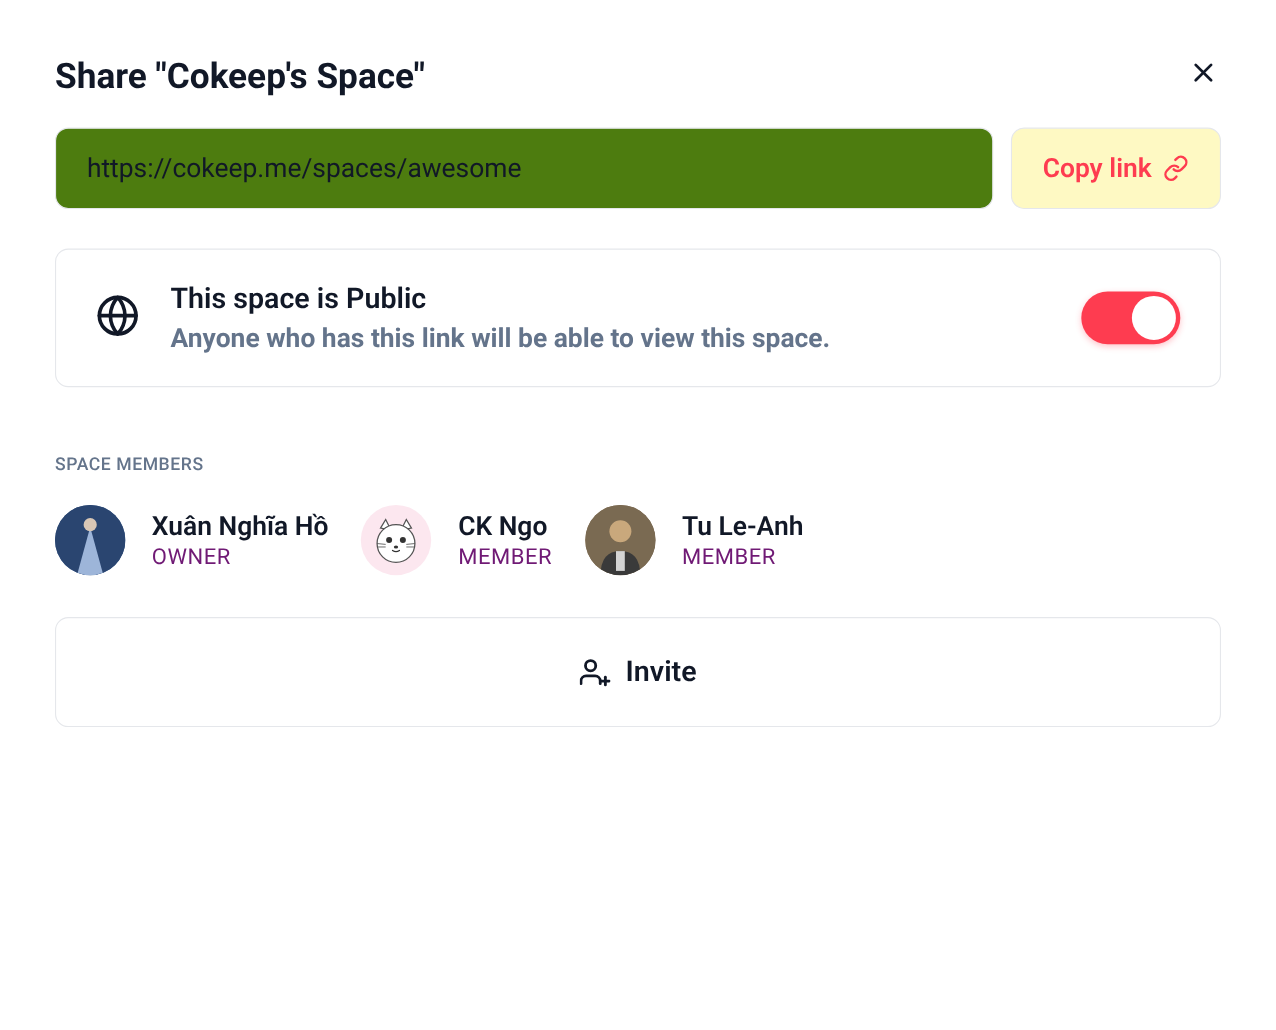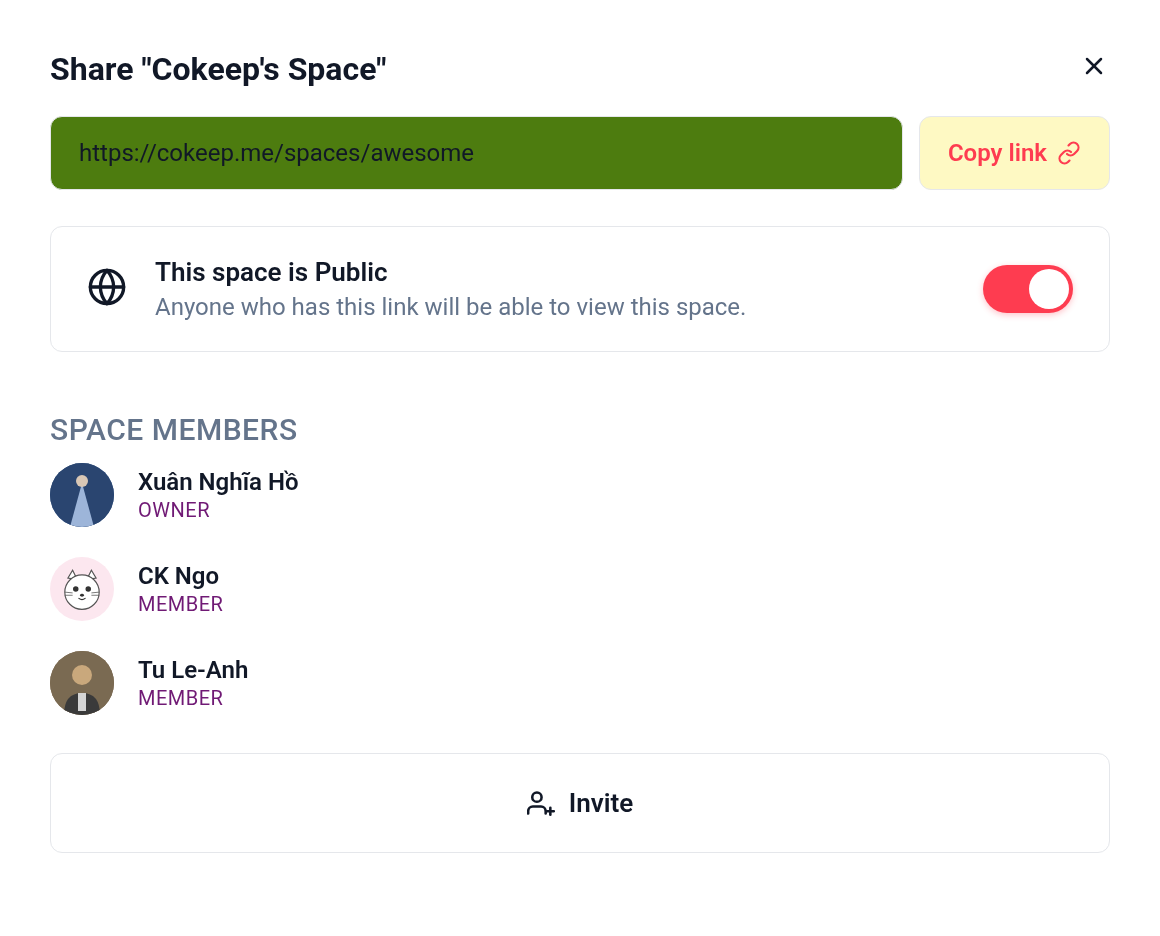--- a/index.html
+++ b/index.html
@@ -93,21 +93,21 @@
     }
     .public-title {
       font-size: 26px;
       font-weight: 600;
       color: #111827;
       margin-bottom: 6px;
     }
     .public-desc {
       font-size: 24px;
       color: #64748b;
-      font-weight: 400;
+      font-weight: 700;
     }
     .toggle {
       position: relative;
       width: 90px;
       height: 48px;
       background: #fe3c50;
       border-radius: 24px;
       cursor: pointer;
       flex-shrink: 0;
       box-shadow: 0 2px 6px rgba(254, 60, 80, 0.3);
@@ -115,29 +115,29 @@
     .toggle-knob {
       position: absolute;
       right: 4px;
       top: 4px;
       width: 40px;
       height: 40px;
       background: #ffffff;
       border-radius: 50%;
     }
     .section-label {
-      font-size: 30px;
+      font-size: 16px;
       font-weight: 500;
       letter-spacing: 0.5px;
       color: #64748b;
-      margin-bottom: 16px;
+      margin-bottom: 28px;
     }
     .member-list {
       display: flex;
-      flex-direction: column;
+      flex-direction: row;
       gap: 30px;
       margin-bottom: 38px;
     }
     .member {
       display: flex;
       align-items: center;
       gap: 24px;
     }
     .avatar {
       width: 64px;

